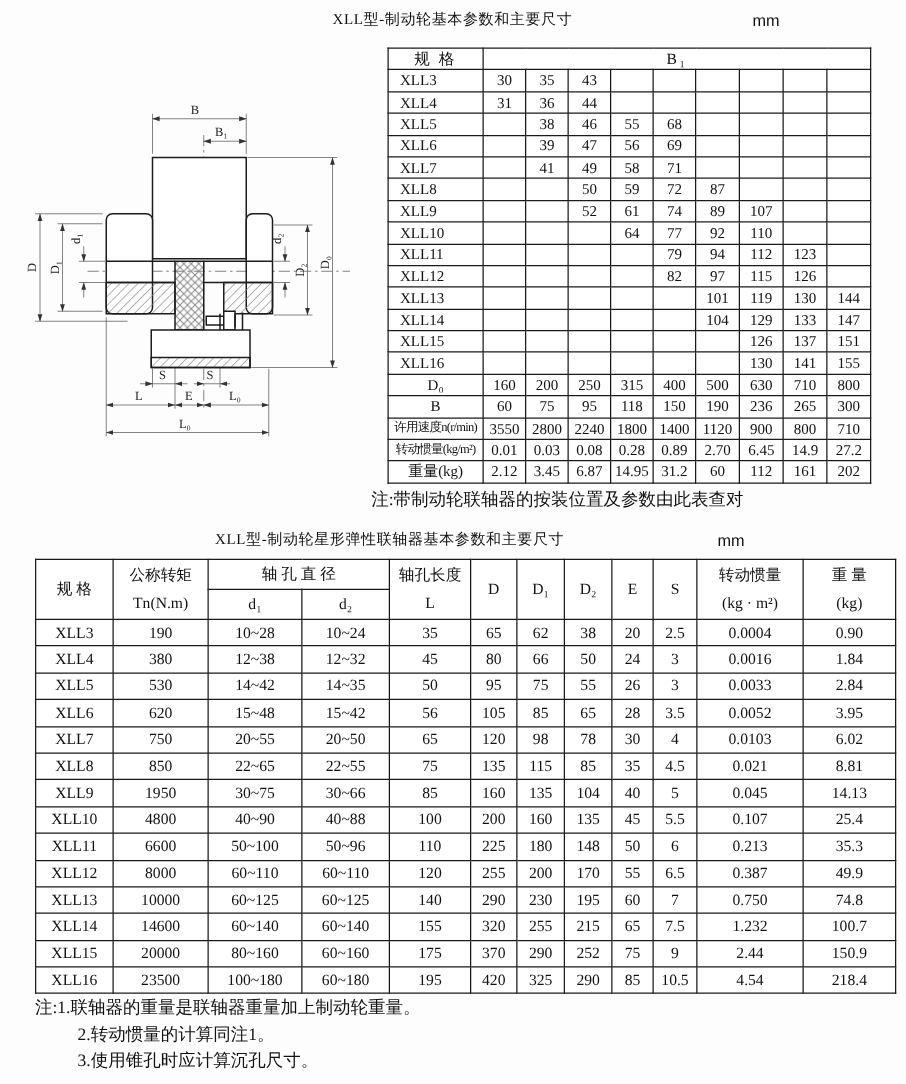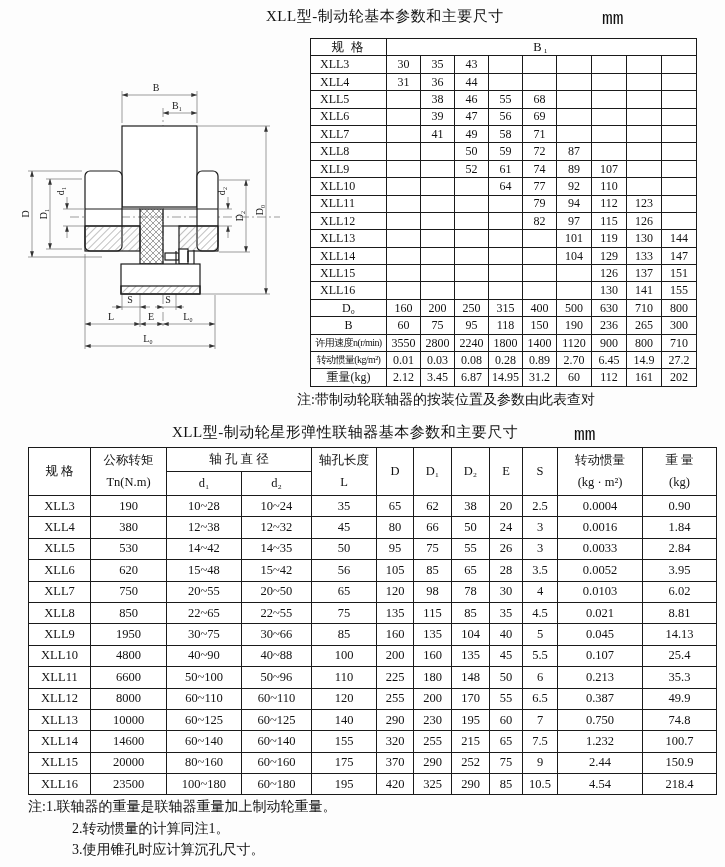--- a/index.html
+++ b/index.html
@@ -2,41 +2,41 @@
 <html><head>
 <meta charset="utf-8">
 <style>
   html,body{margin:0;padding:0;}
   body{
     width:725px;height:867px;background:#fdfdfd;position:relative;
     font-family:"Liberation Serif","DejaVu Serif",serif;color:#111;
     overflow:hidden;
   }
   .abs{position:absolute;}
-  .doc-title{font-size:15px;letter-spacing:0.5px;white-space:nowrap;}
-  .unit{font-size:18px;font-family:Liberation Mono, monospace;}
+  .doc-title{font-size:12px;letter-spacing:0.5px;white-space:nowrap;}
+  .unit{font-size:13px;font-family:Liberation Sans, sans-serif;}
   table{border-collapse:collapse;table-layout:fixed;background:#fff;}
   td{border:1px solid #1a1a1a;text-align:center;vertical-align:middle;
      padding:0;font-weight:normal;overflow:hidden;white-space:nowrap;}
   
   .t1{width:386px;font-size:12px;}
   .t1 td{height:16.4px;line-height:1.05;}
   .t1 td.rowlabel{font-size:12px;}
   .t1 td.xll{text-align:left;padding-left:9px;}
   .t1 td.small{font-size:10px;letter-spacing:-0.6px;}
   .t1 thead td{font-size:12.5px;letter-spacing:2px;}
   
   .t2{width:688px;font-size:12.5px;}
   .t2 thead td{height:23px;font-size:12.5px;line-height:1.5;}
   .t2 thead .two-line{line-height:1.0;margin-top:36px;}
   .t2 thead .two-line div{line-height:1.7;}
   .t2 tbody td{height:20.4px;}
   .note-text{font-size:14px;white-space:nowrap;}
   .footnotes{font-size:14px;line-height:21.5px;}
-  .footnotes .indent{margin-left:44px;}
+  .footnotes .indent{margin-left:34px;}
   svg text{font-family:"Liberation Serif","DejaVu Serif",serif;}
 </style>
 </head>
 <body>
 
 <div class="abs doc-title" style="left:266px;top:7px;">XLL型-制动轮基本参数和主要尺寸</div>
 <div class="abs unit" style="left:602px;top:9px;">mm</div>
 
 <svg class="abs" style="left:18px;top:64px;" width="290" height="302" viewBox="0 0 290 302">
   <defs>

